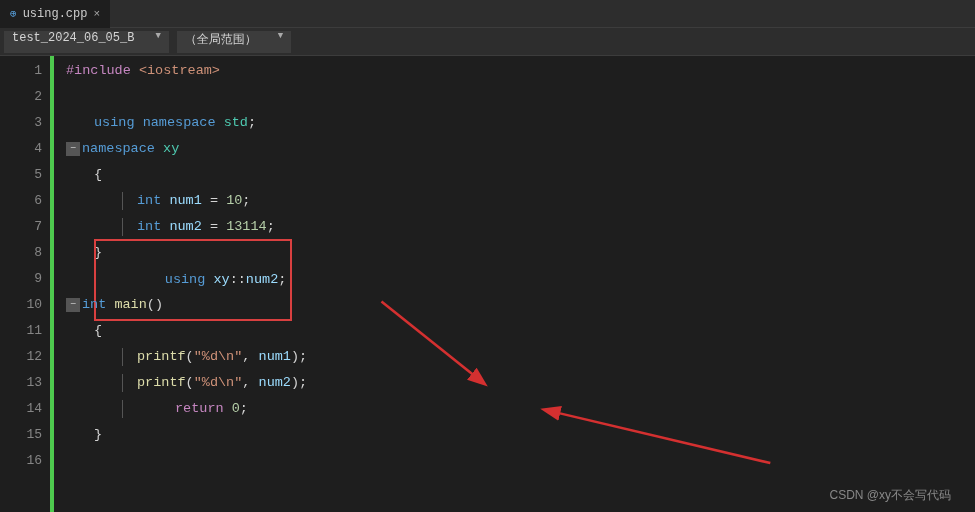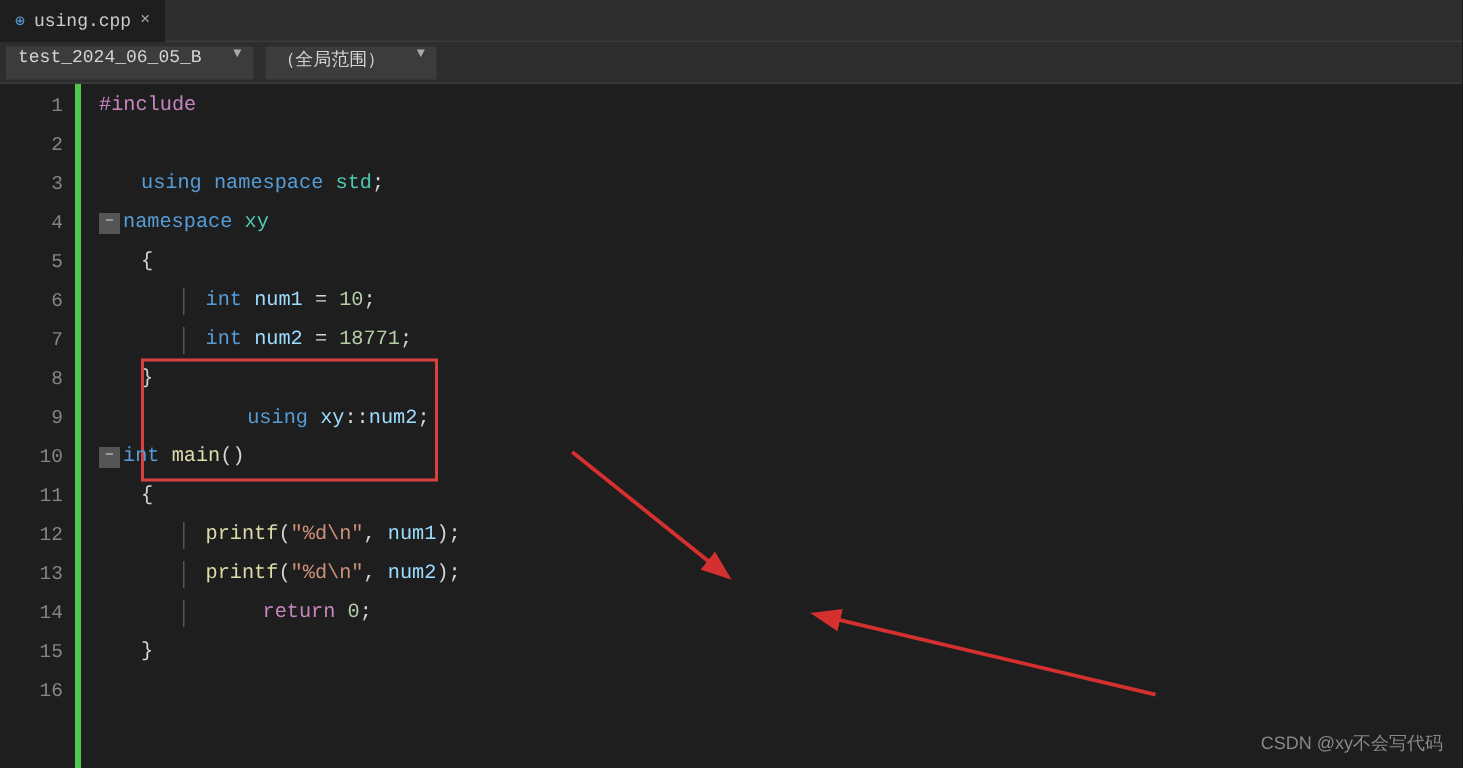--- a/index.html
+++ b/index.html
@@ -159,21 +159,21 @@
       left: 0;
       width: 100%;
       height: 100%;
       pointer-events: none;
     }
 
     
     .watermark {
       position: absolute;
       bottom: 8px;
-      right: 13px;
+      right: 24px;
       color: #888;
       font-size: 12px;
       font-family: Arial, sans-serif;
     }
 
     
     .ind1 { display: inline-block; width: 28px; }
     .ind2 { display: inline-block; width: 56px; }
   </style>
 </head>
@@ -217,21 +217,21 @@
     <span class="line-num">14</span>
     <span class="line-num">15</span>
     <span class="line-num">16</span>
   </div>
 
   <div class="green-bar"></div>
 
   <div class="code-area">
 
     <div class="code-line">
-      <span class="c-include">#include</span><span class="c-plain"> </span>
+      <span class="c-include">#include</span><span class="c-plain"> </span><span class="c-header">&lt;iostream&gt;</span>
     </div>
 
     <div class="code-line">&nbsp;</div>
 
     <div class="code-line">
       <span class="ind1"></span><span class="c-using">using</span><span class="c-plain"> </span><span class="c-namespace-kw">namespace</span><span class="c-plain"> </span><span class="c-std">std</span><span class="c-plain">;</span>
     </div>
 
     <div class="code-line">
       <span class="collapse-btn">−</span><span class="c-namespace-kw">namespace</span><span class="c-plain"> </span><span class="c-namespace-name">xy</span>
@@ -243,21 +243,21 @@
 
     <div class="code-line">
       <span class="ind2"></span>
       <span style="display:inline-block;width:1px;background:#555;height:18px;margin-right:14px;vertical-align:middle;"></span>
       <span class="c-int">int</span><span class="c-plain"> </span><span class="c-var">num1</span><span class="c-plain"> = </span><span class="c-num">10</span><span class="c-plain">;</span>
     </div>
 
     <div class="code-line">
       <span class="ind2"></span>
       <span style="display:inline-block;width:1px;background:#555;height:18px;margin-right:14px;vertical-align:middle;"></span>
-      <span class="c-int">int</span><span class="c-plain"> </span><span class="c-var">num2</span><span class="c-plain"> = </span><span class="c-num">18771</span><span class="c-plain">;</span>
+      <span class="c-int">int</span><span class="c-plain"> </span><span class="c-var">num2</span><span class="c-plain"> = </span><span class="c-num">13114</span><span class="c-plain">;</span>
     </div>
 
     <div class="code-line">
       <span class="ind1"></span><span class="c-brace">}</span>
     </div>
 
     <div class="code-line">
       <span class="ind1"></span>
       <span style="display:inline-block; border: 2px solid #d94040; padding: 0px 4px; margin-top:1px; background: transparent;">
         <span class="c-using-highlight">using</span><span class="c-plain"> </span><span class="c-scope">xy</span><span class="c-plain">::</span><span class="c-scope">num2</span><span class="c-plain">;</span>

